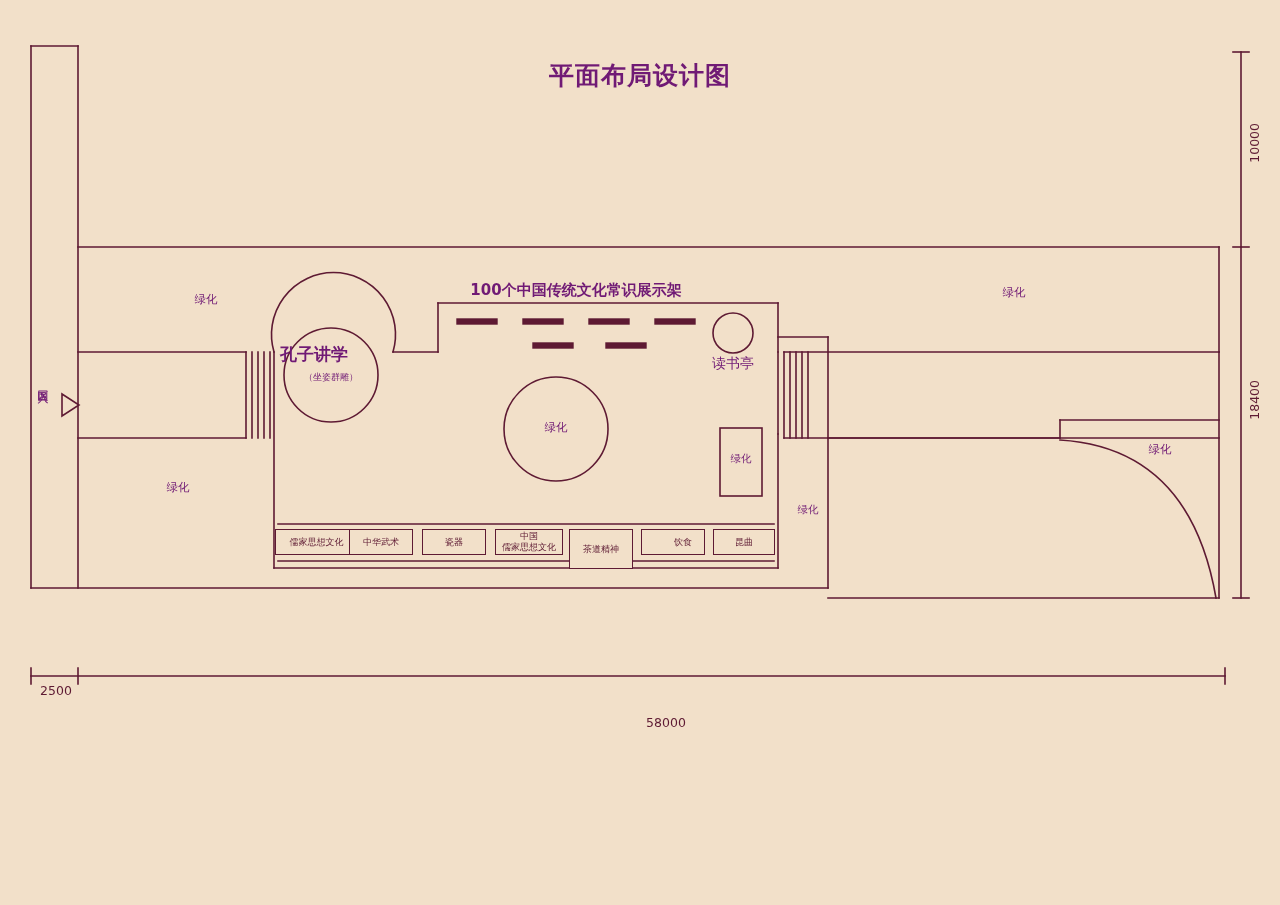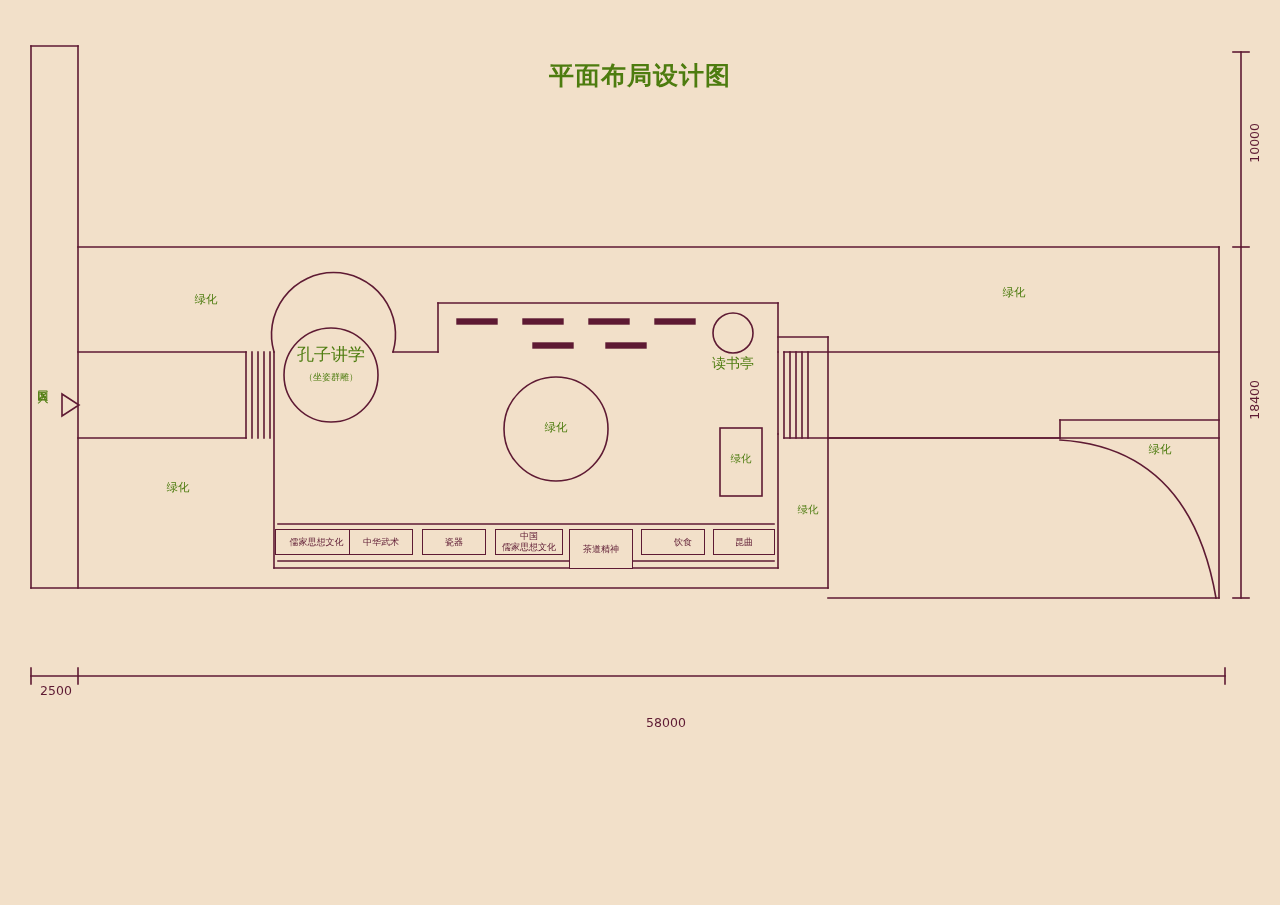--- a/index.html
+++ b/index.html
@@ -23,21 +23,21 @@
   svg.plan-svg {
     position: absolute;
     left: 0;
     top: 0;
     width: 1280px;
     height: 905px;
     display: block;
   }
   .lbl {
     position: absolute;
-    color: #4d7c0f;
+    color: #701a75;
     white-space: nowrap;
     line-height: 1.15;
     text-align: center;
     pointer-events: none;
   }
   .title-txt {
     font-size: 25px;
     font-weight: 700;
     letter-spacing: 1px;
   }
@@ -177,25 +177,26 @@
 
       <path d="M31,676 L1225,676"></path>
       <path d="M31,668 L31,684"></path>
       <path d="M78,668 L78,684"></path>
       <path d="M1225,668 L1225,684"></path>
     </g>
   </svg>
 
   <div class="lbl title-txt" style="left:0; top:62px; width:1280px;">平面布局设计图</div>
 
+  <div class="lbl heading-txt" style="left:356px; top:282px; width:440px;">100个中国传统文化常识展示架</div>
 
 
   <div class="lbl entry-txt" style="left:32px; top:381px; width:16px;">园区入口</div>
 
-  <div class="lbl kongzi-txt" style="left:261px; top:345px; width:140px;">孔子讲学</div>
+  <div class="lbl kongzi-txt" style="left:244px; top:345px; width:140px;font-weight:bold;">孔子讲学</div>
   <div class="lbl kongzi-sub" style="left:261px; top:370px; width:140px;">（坐姿群雕）</div>
 
   <div class="lbl pavilion-txt" style="left:683px; top:355px; width:100px;">读书亭</div>
 
   <div class="lbl green-txt" style="left:506px; top:421px; width:100px;">绿化</div>
 
   <div class="lbl green-txt" style="left:156px; top:293px; width:100px;">绿化</div>
   <div class="lbl green-txt" style="left:964px; top:286px; width:100px;">绿化</div>
   <div class="lbl green-txt" style="left:128px; top:481px; width:100px;">绿化</div>
   <div class="lbl green-txt-sm" style="left:691px; top:452px; width:100px;">绿化</div>

